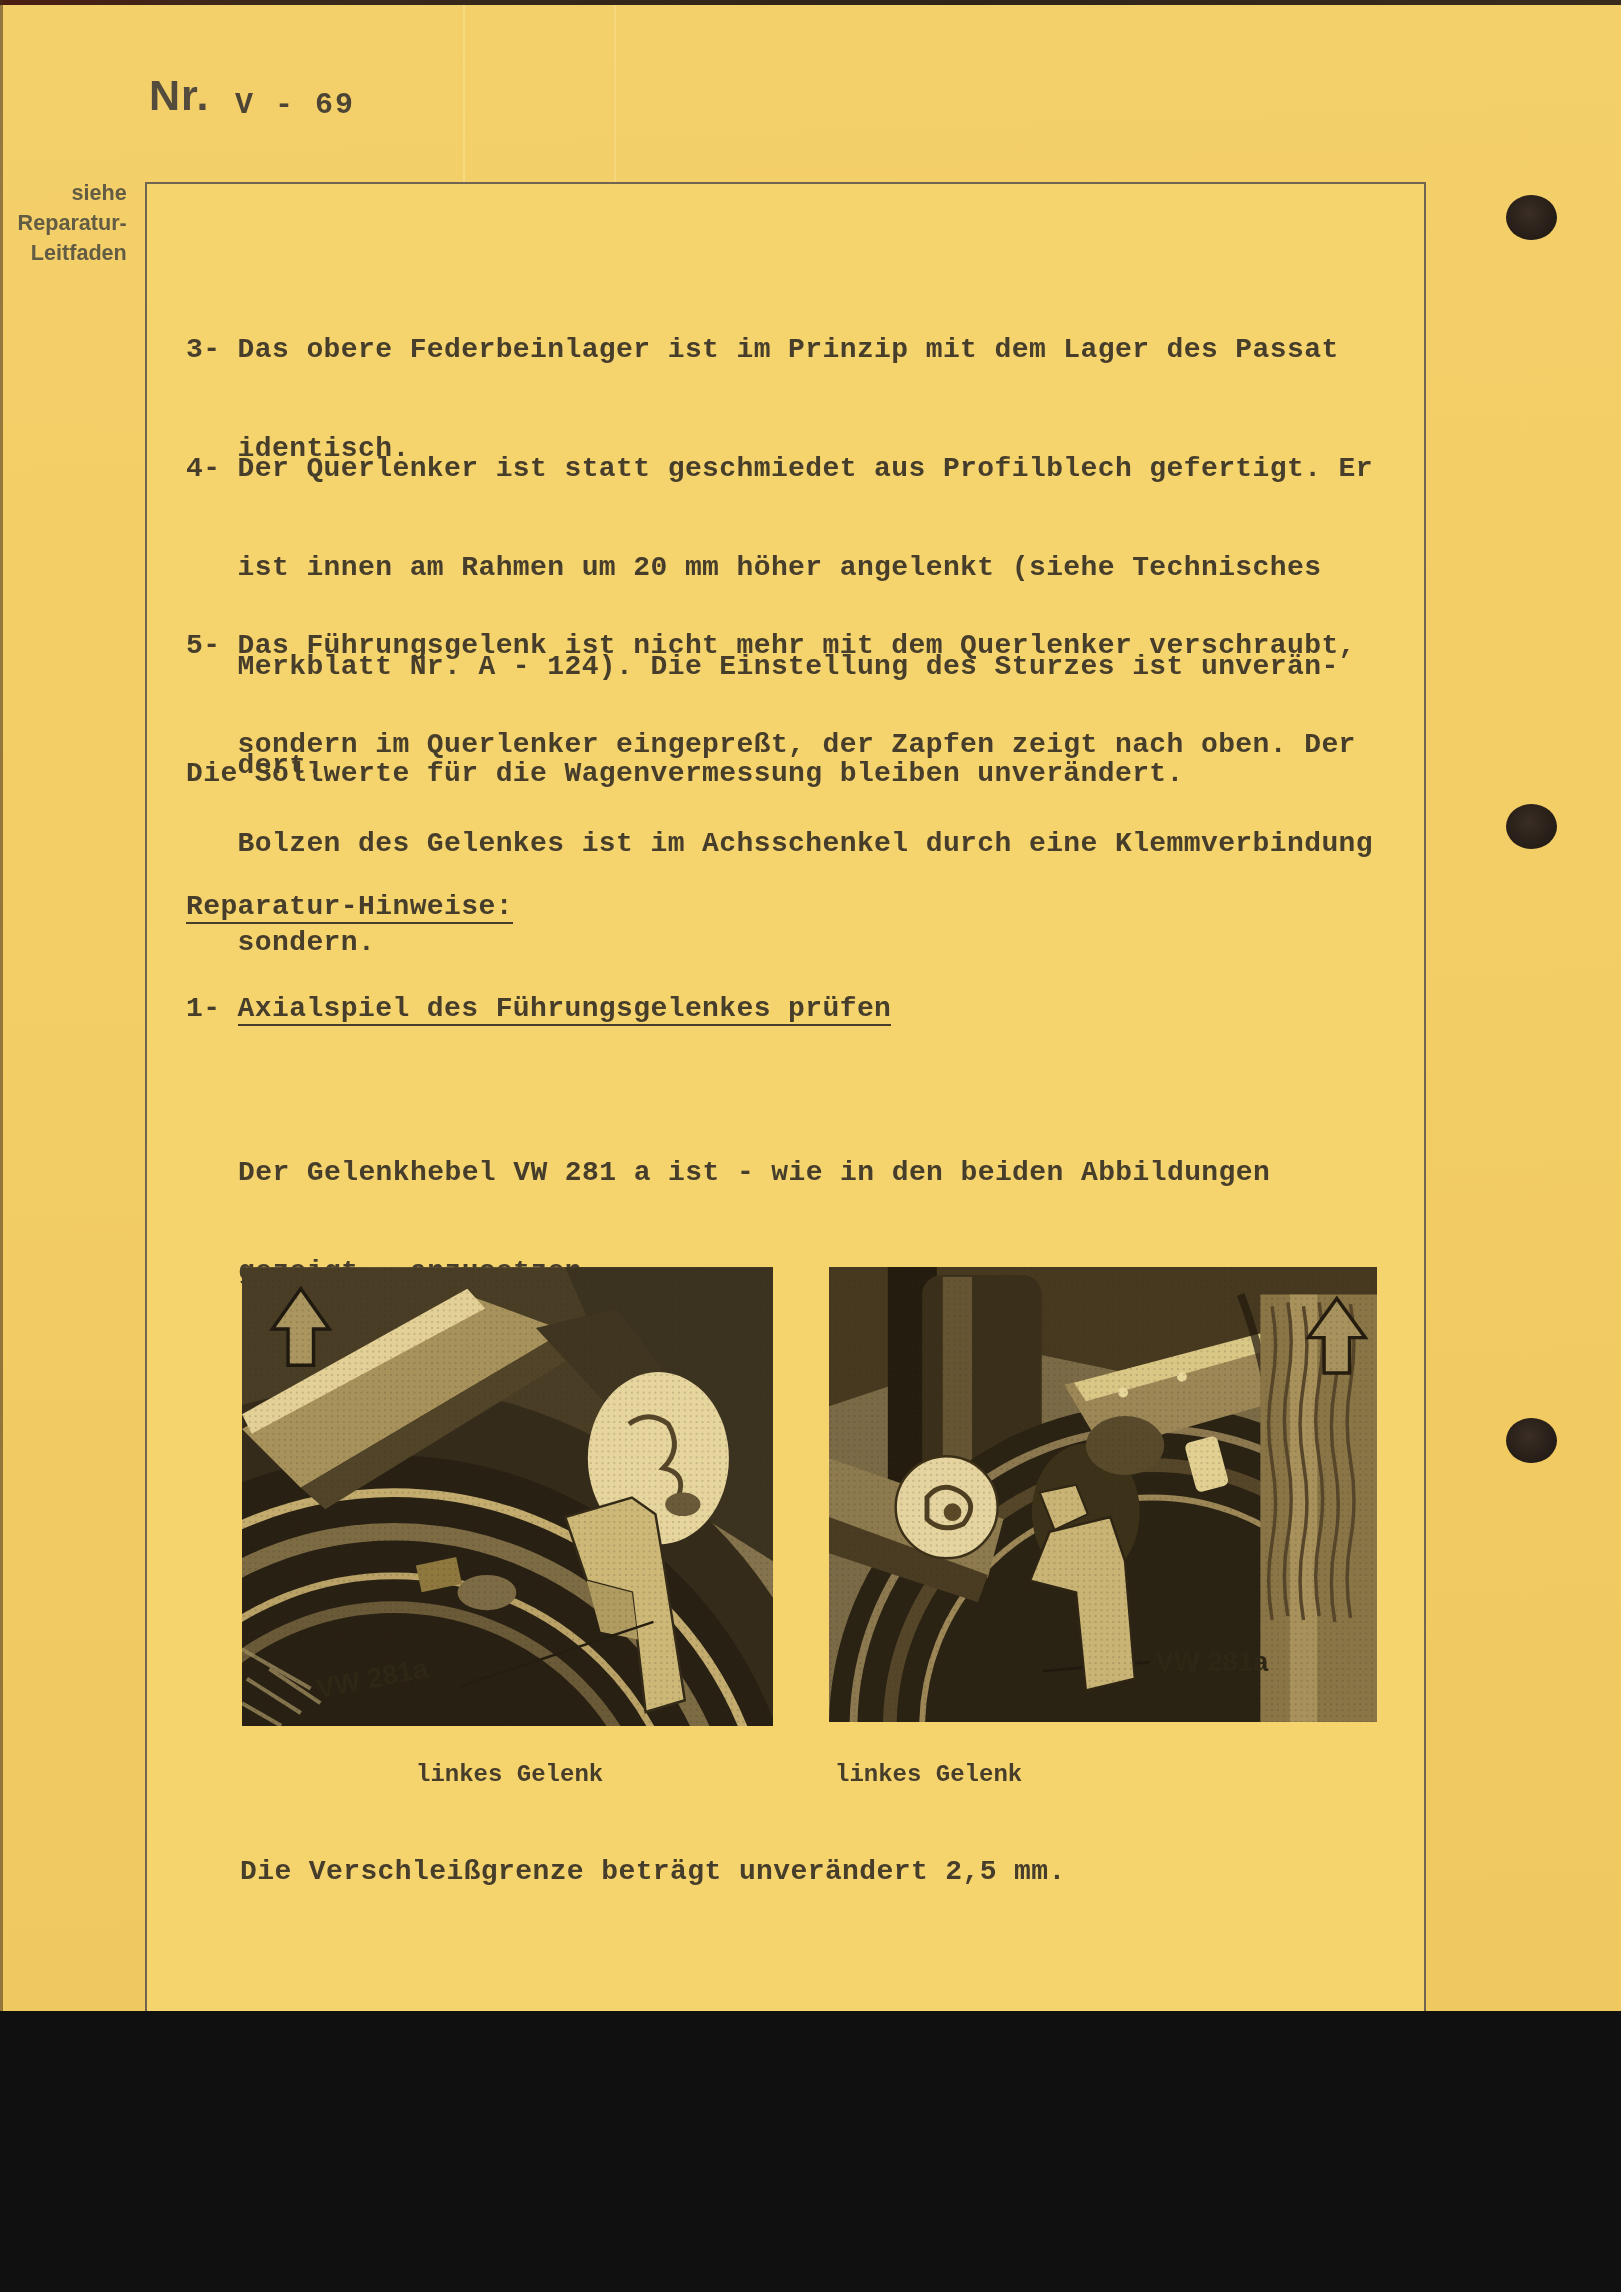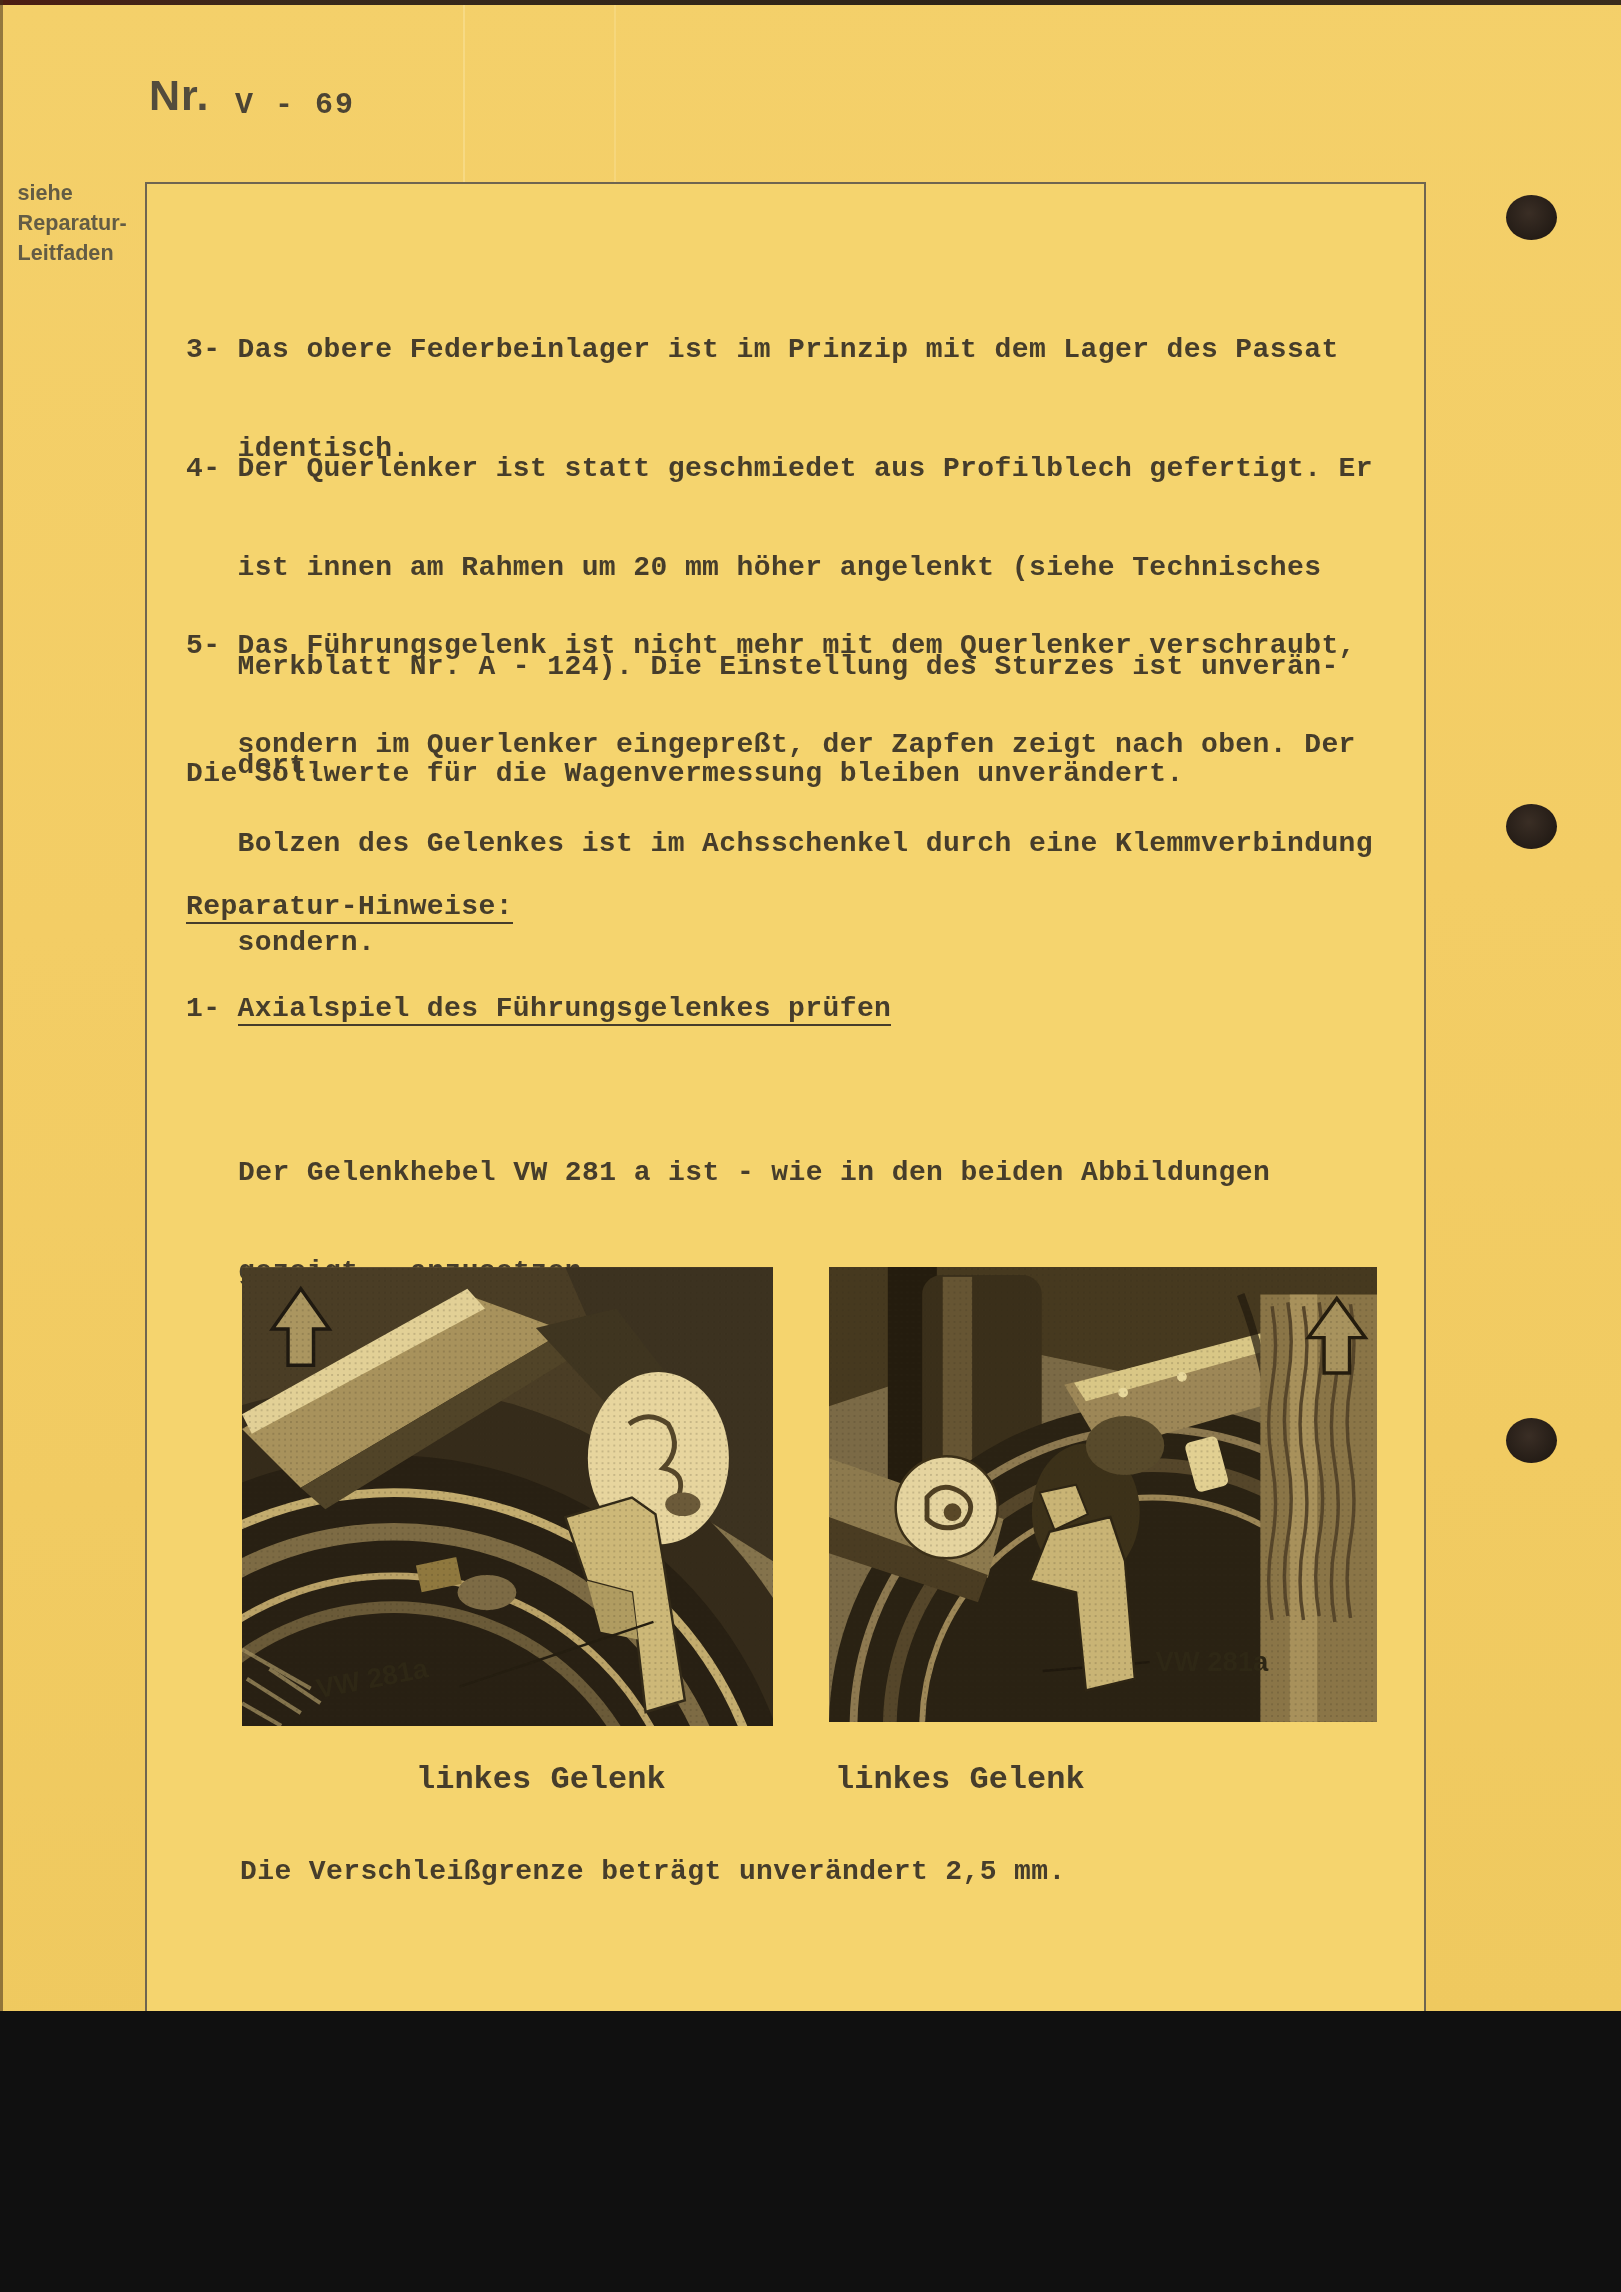--- a/index.html
+++ b/index.html
@@ -18,30 +18,30 @@
       radial-gradient(ellipse 127px 33px at 760px 60%, #7c2d1b 0%, rgba(124,45,27,0) 70%),
       radial-gradient(ellipse 216px 43px at 1578px 70%, #6e1d11 0%, rgba(110,29,17,0) 70%),
       #180f0a;}
   .crease{position:absolute;top:0;width:2px;height:2263px;background:rgba(255,244,200,0.28);}
   .content-box{
     position:absolute;left:145px;top:182px;width:1281px;height:1986px;
     background:#f5d46e;border:2px solid #6f6550;box-sizing:border-box;
   }
   .hdr-nr{position:absolute;left:149px;top:71px;font-size:43px;font-weight:bold;color:#534c3c;letter-spacing:1px;}
   .hdr-val{position:absolute;left:225px;top:88px;font-family:"Liberation Mono",monospace;font-weight:bold;font-size:30px;color:#4c4434;letter-spacing:2px;margin-left:10px;}
-  .margin-note{position:absolute;left:17.6px;top:178px;font-size:21.6px;line-height:30px;font-weight:bold;color:#635c45;}
+  .margin-note{position:absolute;left:17.6px;top:178px;font-size:21.6px;line-height:30px;font-weight:bold;color:#635c45;text-align:right;}
   .mono{
     position:absolute;
     font-family:"Liberation Mono",monospace;font-weight:bold;
     font-size:28px;line-height:33px;letter-spacing:0.4px;
     color:#463d2b;white-space:pre;
   }
   .u{border-bottom:2.9px solid #463d2b;padding-bottom:0;}
   .photo{position:absolute;display:block;}
-  .caption{position:absolute;font-family:"Liberation Mono",monospace;font-weight:bold;font-size:32px;color:#463d2b;white-space:pre;}
+  .caption{position:absolute;font-family:"Liberation Mono",monospace;font-weight:bold;font-size:24px;color:#463d2b;white-space:pre;}
   .page-num{position:absolute;left:93px;top:2105px;font-size:30px;color:#51493a;}
   .hole{position:absolute;width:51px;height:45px;border-radius:50%;left:1506px;}
   .hole.dark{background:radial-gradient(circle at 45% 40%,#3a2e25 0%,#241c16 70%);}
   .hole.maroon{background:radial-gradient(circle at 45% 40%,#7d584c 0%,#63423a 75%);}
   svg text{font-family:"Liberation Sans",sans-serif;}
 </style>
 </head>
 <body>
 
 <div class="page">

